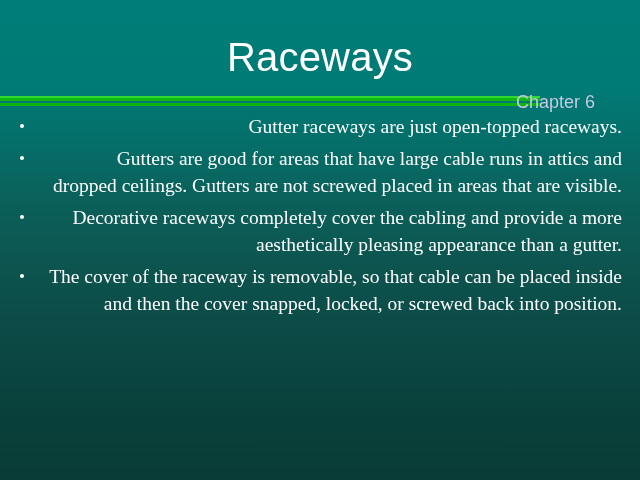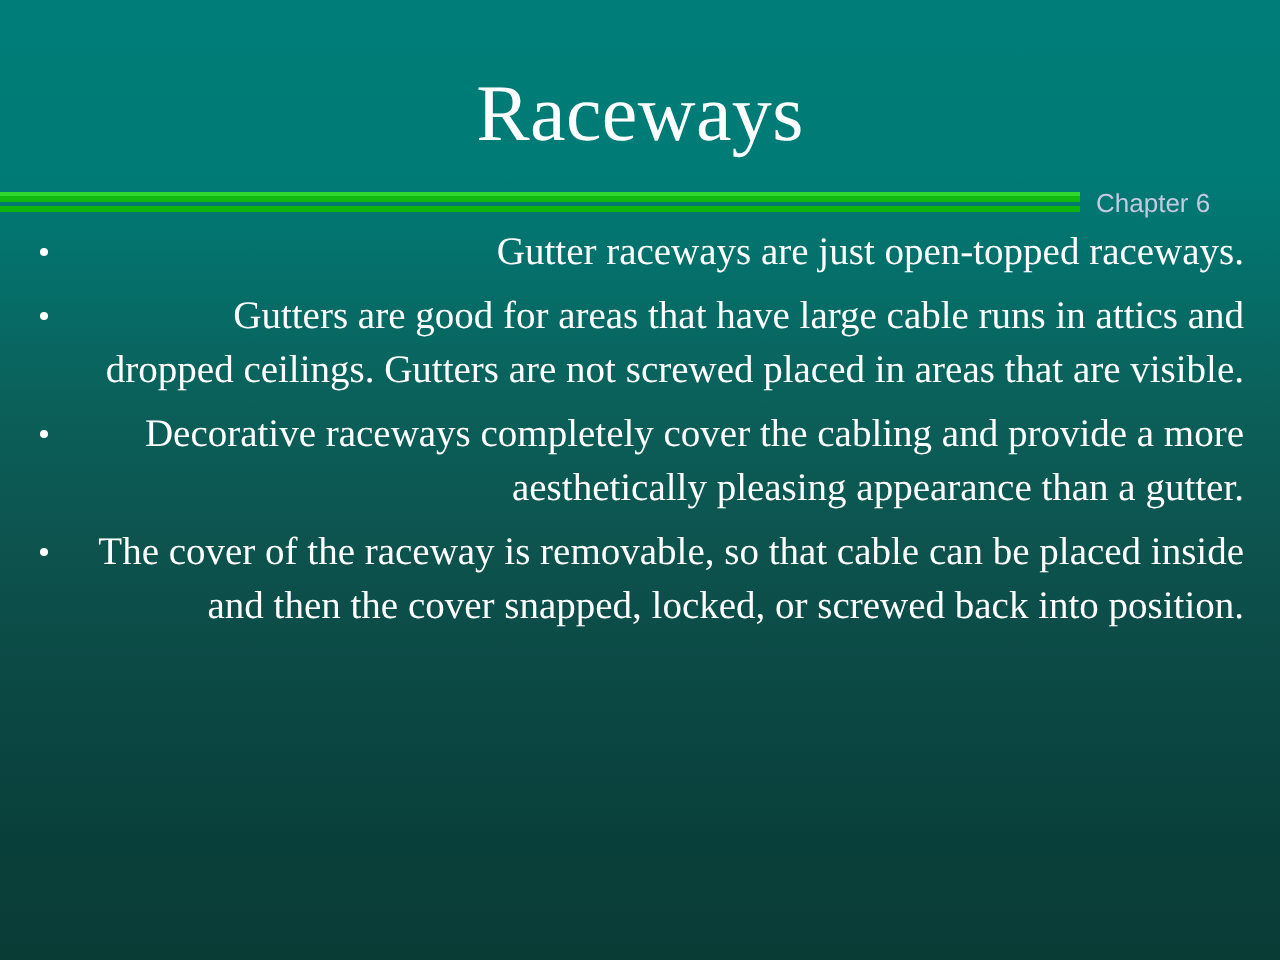--- a/index.html
+++ b/index.html
@@ -35,21 +35,21 @@
     width: 640px;
     height: 92px;
   }
 
   #slide-title {
     position: absolute;
     left: 0;
     top: 33px;
     width: 640px;
     text-align: center;
-    font-family: Liberation Serif, serif;
+    font-family: Liberation Sans, sans-serif;
     font-size: 40px;
     line-height: 48px;
     font-weight: normal;
     color: #ffffff;
     letter-spacing: 0.2px;
     margin: 0;
   }
 
   
   #title-rule {
@@ -80,24 +80,24 @@
     left: 0;
     top: 7px;
     width: 100%;
     height: 3px;
     background: #0fb50f;
   }
 
   
   #chapter-label {
     position: absolute;
-    left: 548px;
+    left: 516px;
     top: 94px;
     font-family: "Liberation Sans", "DejaVu Sans", sans-serif;
-    font-size: 13px;
+    font-size: 18px;
     line-height: 16px;
     color: #c6c9e2;
     white-space: nowrap;
   }
 
   
   #body {
     position: absolute;
     left: 0;
     top: 113px;

